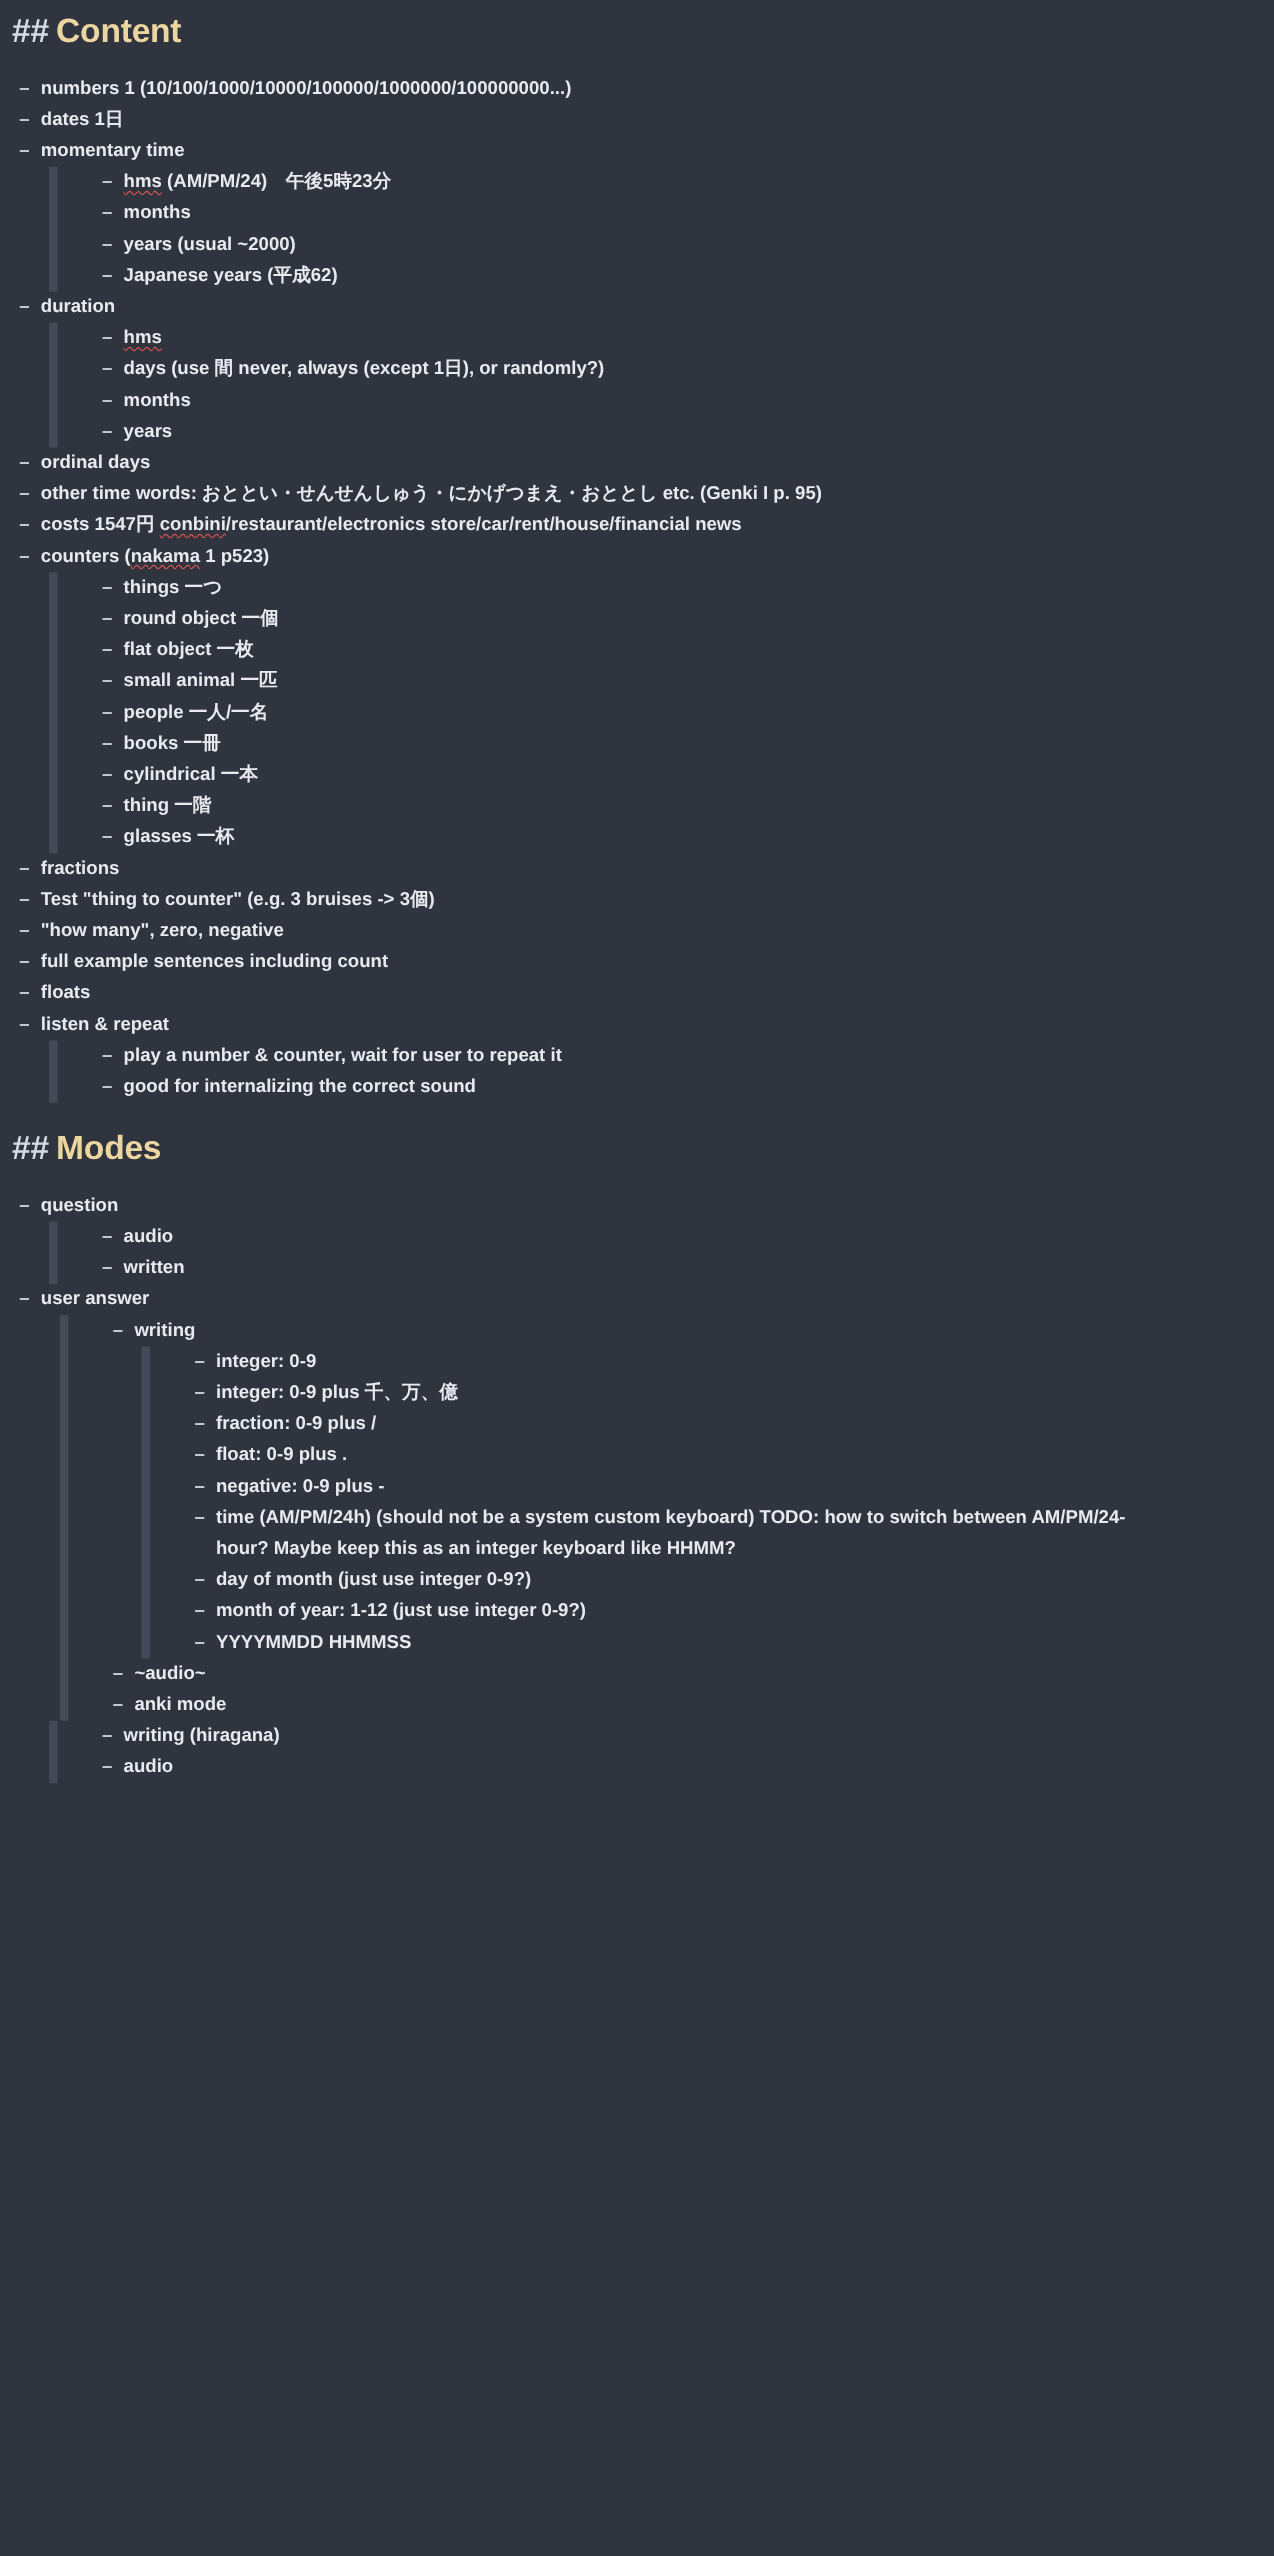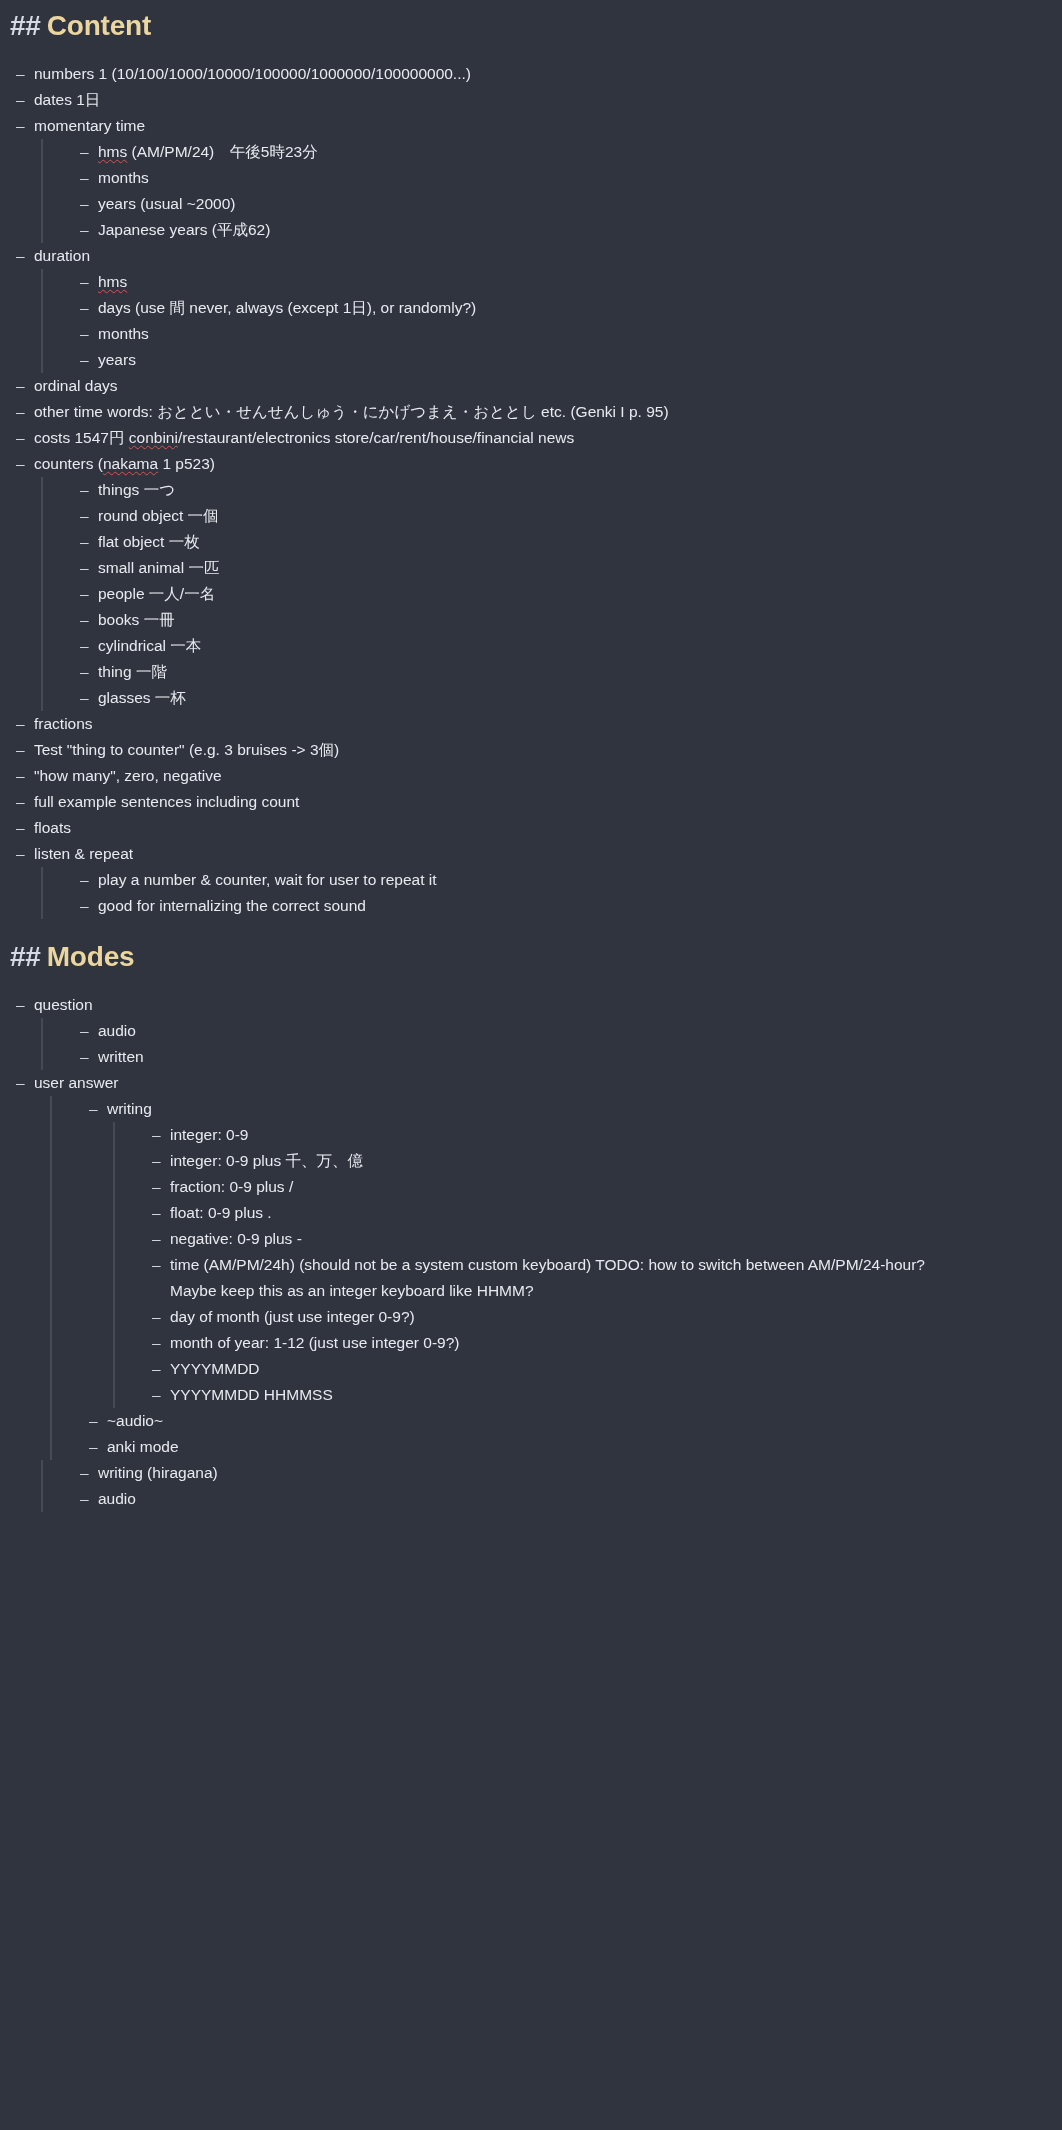--- a/index.html
+++ b/index.html
@@ -48,21 +48,21 @@
     list-style: none;
     margin: 0;
     padding: 0;
   }
   ul.outline {
     margin-top: 18px;
     padding-left: 14px;
   }
   ul.outline ul {
     padding-left: 35px;
-    border-left: 2px solid #c2410c;
+    border-left: 7px solid #c2410c;
     margin-left: 6px;
   }
   ul.outline > li > ul { margin-left: 7px; }
 
   li.node {
     position: relative;
     padding-left: 20px;
     font-size: 15.5px;
     line-height: 26px;
     color: #e8eaef;
@@ -74,21 +74,21 @@
   li.node > .row::before {
     content: "\2013";
     position: absolute;
     left: 2px;
     color: #cfd3dc;
     font-size: 15.5px;
   }
   
   li.node > .row { margin: 0 0 0 0; padding-bottom: 0px; }
   li.node { margin-bottom: 0px; padding-top: 0px; }
-  ul.outline > li.node { margin-bottom: 0px; }
+  ul.outline > li.node { margin-bottom: 0px; font-weight: bold; }
 
   
   li.node > .row {
     display: block;
     min-height: 26px;
   }
 
   
   .sp {
     text-decoration: underline;
@@ -258,23 +258,20 @@
               <li class="node">
                 <div class="row">time (AM/PM/24h) (should not be a system custom keyboard) TODO: how to switch between AM/PM/24-hour? Maybe keep this as an integer keyboard like HHMM?</div>
               </li>
               <li class="node">
                 <div class="row">day of month (just use integer 0-9?)</div>
               </li>
               <li class="node">
                 <div class="row">month of year: 1-12 (just use integer 0-9?)</div>
               </li>
               <li class="node">
-                <div class="row">YYYYMMDD</div>
-              </li>
-              <li class="node">
                 <div class="row">YYYYMMDD HHMMSS</div>
               </li>
             </ul>
           </li>
           <li class="node">
             <div class="row">~audio~</div>
           </li>
           <li class="node">
             <div class="row">anki mode</div>
           </li>

